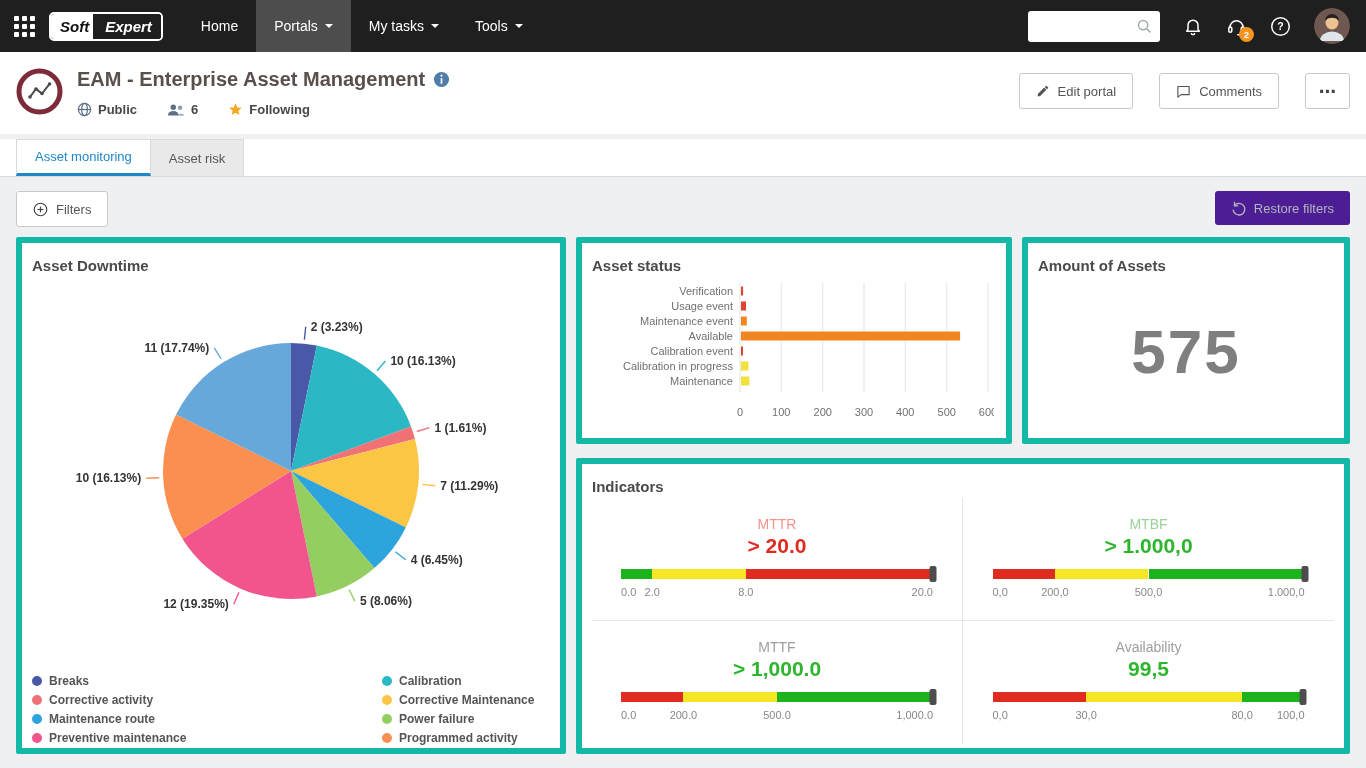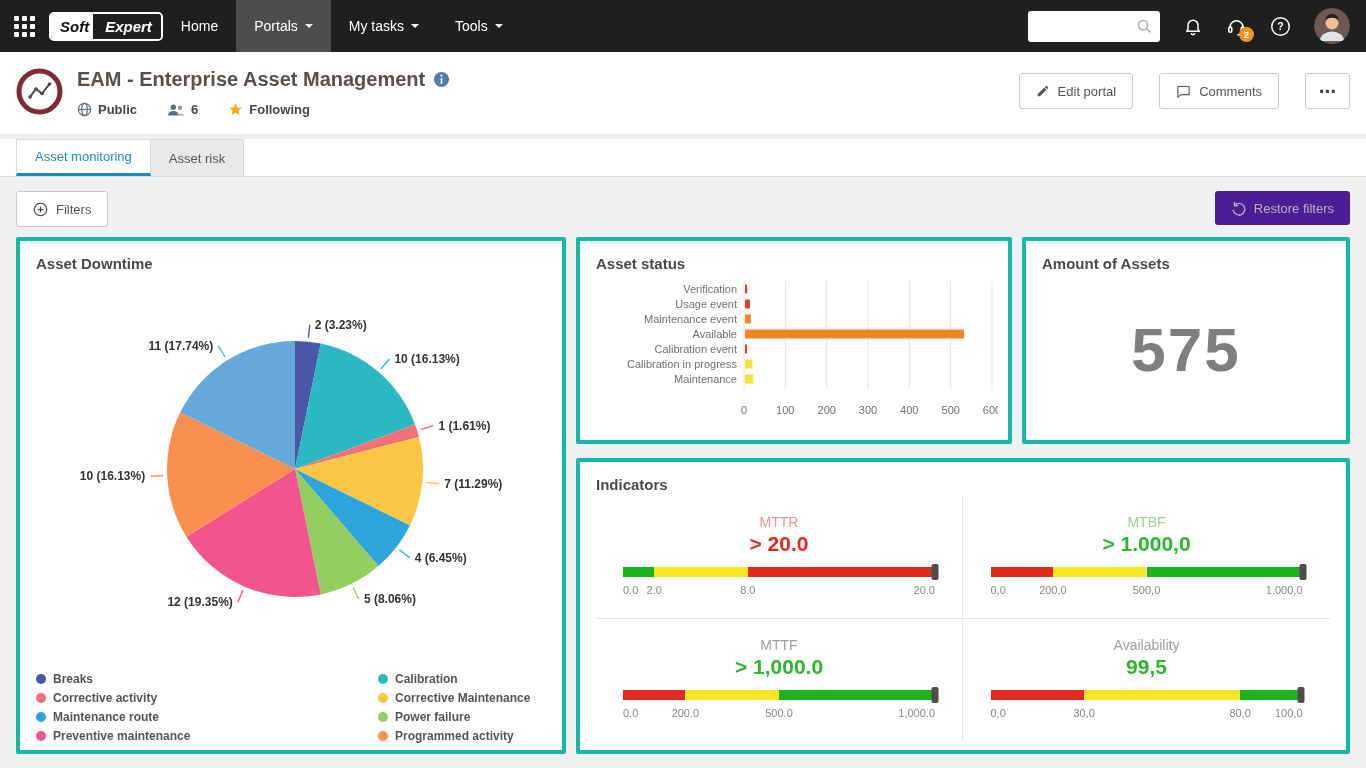--- a/index.html
+++ b/index.html
@@ -2,21 +2,21 @@
 <html><head>
 <meta charset="utf-8">
 <style>
   * { margin:0; padding:0; box-sizing:border-box; }
   html,body { width:1366px; height:768px; }
   body { font-family:"Liberation Sans","DejaVu Sans",sans-serif; background:#eef0f1; overflow:hidden; }
 
   
   .navbar { height:52px; background:#1f1f1f; display:flex; align-items:center; padding:0 16px 0 14px; }
   .waffle { margin-right:14px; cursor:pointer; display:flex; }
-  .logo { display:flex; align-items:stretch; border:2px solid #fff; border-radius:5px; overflow:hidden; height:29px; font-style:italic; font-weight:bold; font-size:15px; cursor:pointer;text-align:center; }
+  .logo { display:flex; align-items:stretch; border:2px solid #fff; border-radius:5px; overflow:hidden; height:29px; margin-right:20px; font-style:italic; font-weight:bold; font-size:15px; cursor:pointer;text-align:center; }
   .logo-soft { background:#fff; color:#111; padding:0 4px 0 9px; display:flex; align-items:center; }
   .logo-expert { background:#1f1f1f; color:#fff; padding:0 9px 0 12px; display:flex; align-items:center; }
   .menu { display:flex; height:100%; }
   .menu-item { display:flex; align-items:center; padding:0 18px; color:#fff; font-size:14px; cursor:pointer; }
   .menu-item.active { background:#4d4d4d; }
   .caret { width:0; height:0; border-left:4px solid transparent; border-right:4px solid transparent; border-top:4px solid #fff; margin-left:7px; }
   .nav-right { margin-left:auto; display:flex; align-items:center; gap:23px; }
   .searchbox { width:132px; height:31px; background:#fff; border-radius:3px; display:flex; align-items:center; padding:0 8px; }
   .searchbox input { border:0; outline:0; flex:1; width:90px; font-size:13px; font-family:inherit; }
   .nav-icon { position:relative; cursor:pointer; display:flex; }
@@ -40,21 +40,21 @@
   .tab { padding:0 18px; display:flex; align-items:center; font-size:13px; cursor:pointer; border:1px solid #d9d9d9; border-bottom:none; }
   .tab.active { background:#fff; color:#1e88c7; border-bottom:3px solid #1e88c7; }
   .tab.inactive { background:#e9e9e9; color:#555; border-left:none; }
 
   
   .content { padding:14px 16px 0; }
   .filters-row { display:flex; justify-content:space-between; margin-bottom:10px; }
   .btn-restore { background:#4c1d95; border:none; color:#b2b7bc; height:34px; }
 
   .cards { display:grid; grid-template-columns:550px 436px 328px; grid-template-rows:207px 296px; gap:14px 10px; }
-  .card { background:#fff; border:4px solid #14b8a6; border-radius:2px; padding:14px 16px; overflow:hidden; }
+  .card { background:#fff; border:6px solid #14b8a6; border-radius:2px; padding:14px 10px; overflow:hidden; }
   .card h3 { font-size:15px; color:#4a4a4a; font-weight:bold; }
   .card-downtime { grid-row:1 / span 2; }
   .card-indicators { grid-column:2 / span 2; }
 
   .big-number { font-size:62px; font-weight:bold; color:#7f7f7f; text-align:center; margin-top:42px; letter-spacing:2px; }
 
   
   .legend { display:flex; justify-content:space-between; gap:14px; margin-top:18px; }
   .legend-col { display:flex; flex-direction:column; gap:5px; }
   .legend-col-1 { width:172px; }

